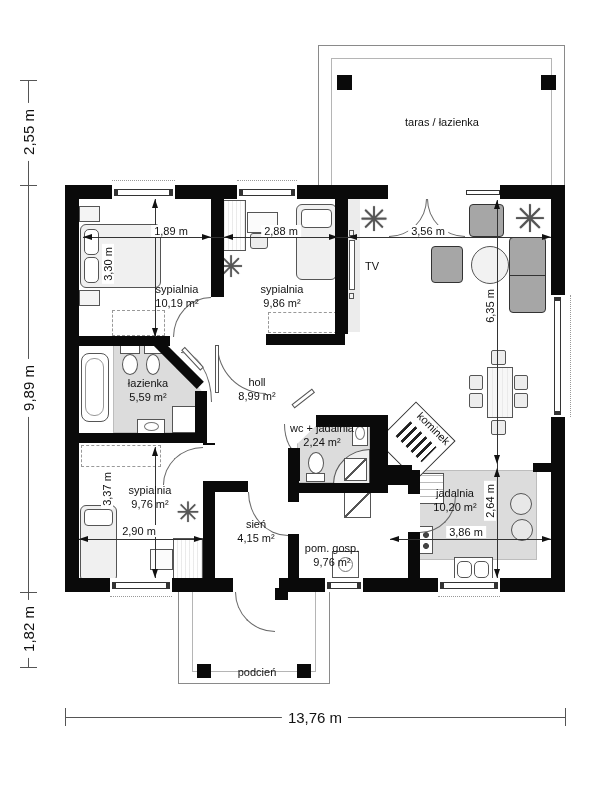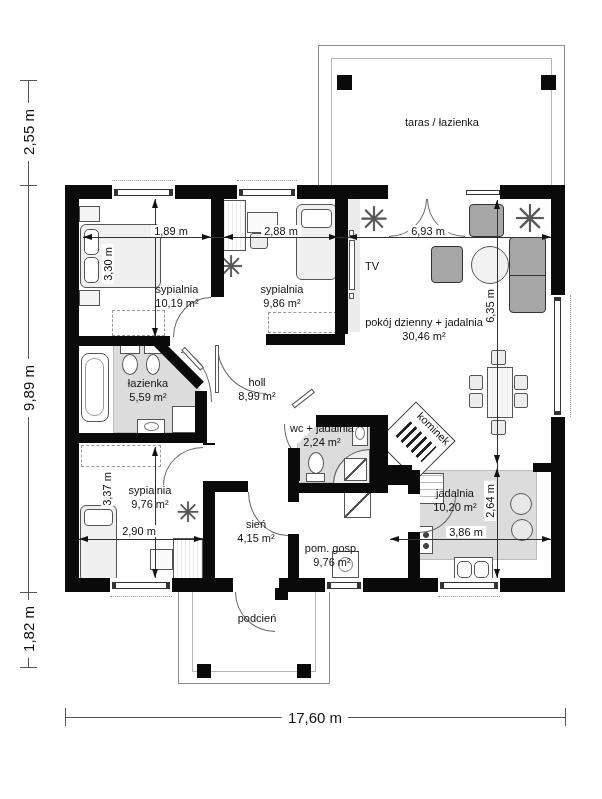--- a/index.html
+++ b/index.html
@@ -208,21 +208,21 @@
 
   <div class="el line z50" style="left:83px;top:237px;width:468px;height:1px"></div>
   <div class="aw l z50" style="left:83px;top:234px"></div>
   <div class="aw r z50" style="left:202px;top:234px"></div>
   <div class="aw l z50" style="left:224px;top:234px"></div>
   <div class="aw r z50" style="left:329px;top:234px"></div>
   <div class="aw l z50" style="left:348px;top:234px"></div>
   <div class="aw r z50" style="left:542px;top:234px"></div>
   <span class="dim" style="left:171px;top:231px">1,89 m</span>
   <span class="dim" style="left:281px;top:231px">2,88 m</span>
-  <span class="dim" style="left:428px;top:231px">6,93 m</span>
+  <span class="dim" style="left:428px;top:231px">3,56 m</span>
 
   <div class="el line z50" style="left:155px;top:199px;width:1px;height:138px"></div>
   <div class="aw u z50" style="left:152px;top:199px"></div>
   <div class="aw d z50" style="left:152px;top:328px"></div>
   <span class="dim rot" style="left:108px;top:264px">3,30 m</span>
 
   <div class="el line z50" style="left:155px;top:447px;width:1px;height:131px"></div>
   <div class="aw u z50" style="left:152px;top:447px"></div>
   <div class="aw d z50" style="left:152px;top:569px"></div>
   <span class="dim rot" style="left:107px;top:489px">3,37 m</span>
@@ -252,37 +252,33 @@
   <div class="el" style="left:20px;top:185px;width:17px;height:1px;background:#555"></div>
   <div class="el" style="left:20px;top:592px;width:17px;height:1px;background:#555"></div>
   <div class="el" style="left:20px;top:667px;width:17px;height:1px;background:#555"></div>
   <span class="dim big rot" style="left:28px;top:132px">2,55 m</span>
   <span class="dim big rot" style="left:28px;top:388px">9,89 m</span>
   <span class="dim big rot" style="left:28px;top:629px">1,82 m</span>
 
   <div class="el" style="left:65px;top:717px;width:500px;height:1px;background:#555"></div>
   <div class="el" style="left:65px;top:708px;width:1px;height:18px;background:#555"></div>
   <div class="el" style="left:565px;top:708px;width:1px;height:18px;background:#555"></div>
-  <span class="dim big" style="left:315px;top:717px">17,60 m</span>
+  <span class="dim big" style="left:315px;top:717px">13,76 m</span>
 
   <div class="rl" style="left:442px;top:123px">
     <span>taras / łazienka</span>
   </div>
   <div class="rl" style="left:177px;top:297px">
     <span>sypialnia</span>
     <span>10,19 m²</span>
   </div>
   <div class="rl" style="left:282px;top:297px">
     <span>sypialnia</span>
     <span>9,86 m²</span>
   </div>
-  <div class="rl" style="left:424px;top:330px">
-    <span>pokój dzienny + jadalnia</span>
-    <span>30,46 m²</span>
-  </div>
   <div class="rl" style="left:148px;top:391px">
     <span>łazienka</span>
     <span>5,59 m²</span>
   </div>
   <div class="rl" style="left:257px;top:390px">
     <span>holl</span>
     <span>8,99 m²</span>
   </div>
   <div class="rl" style="left:322px;top:436px">
     <span>wc + jadalnia</span>
@@ -297,21 +293,21 @@
     <span>4,15 m²</span>
   </div>
   <div class="rl" style="left:332px;top:556px">
     <span>pom. gosp.</span>
     <span>9,76 m²</span>
   </div>
   <div class="rl" style="left:455px;top:501px">
     <span>jadalnia</span>
     <span>10,20 m²</span>
   </div>
-  <div class="rl" style="left:257px;top:619px">
+  <div class="rl" style="left:257px;top:673px">
     <span>podcień</span>
   </div>
   <div class="rl" style="left:372px;top:267px">
     <span>TV</span>
   </div>
   <div class="rl" style="left:433px;top:429px;transform:translate(-50%,-50%) rotate(45deg)">
     <span>kominek</span>
   </div>
 
 </div>

